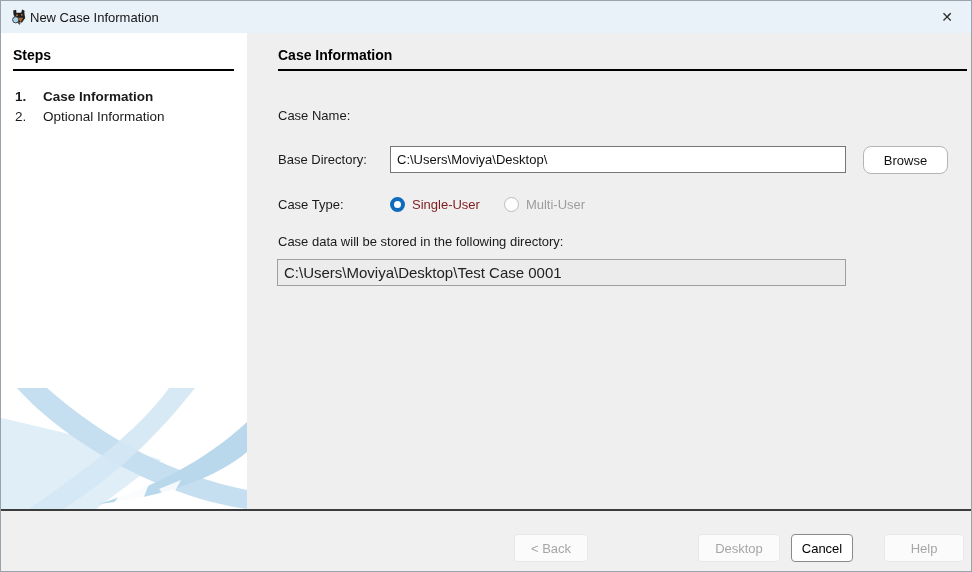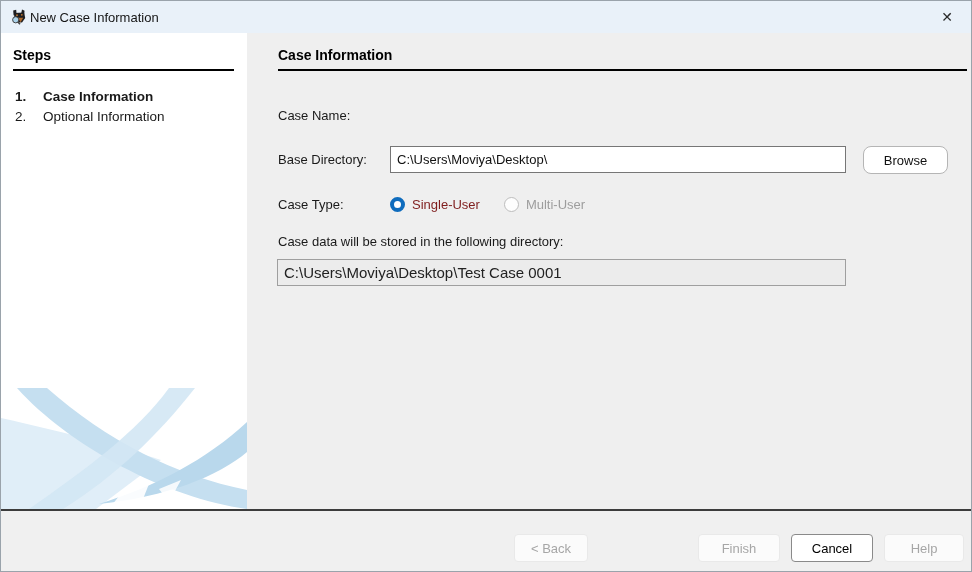--- a/index.html
+++ b/index.html
@@ -108,21 +108,21 @@
     position: absolute; top: 23px; height: 28px;
     border-radius: 4px; font-family: "Liberation Sans", sans-serif;
     font-size: 13px; padding: 0;
   }
   .btn.disabled { background: #fbfbfb; border: 1px solid #e9e9e9; color: #a6a6a6; }
   .btn.default  { background: #ffffff; border: 1.5px solid #0f6cbd; color: #000; cursor: pointer; }
   .btn.normal   { background: #ffffff; border: 1px solid #8a8a8a; color: #000; cursor: pointer; }
   .btn-back   { left: 513px; width: 74px; }
   .btn-next   { left: 604px; width: 82px; }
   .btn-finish { left: 697px; width: 82px; }
-  .btn-cancel { left: 790px; width: 82px; }
+  .btn-cancel { left: 790px; width: 62px; }
   .btn-help   { left: 883px; width: 80px; }
 </style>
 </head>
 <body>
 
 <div class="window">
 
   <div class="titlebar">
     <svg class="app-icon" viewBox="0 0 17 17">
       <polygon points="2.2,1.6 5.2,0.8 5.6,6 2.6,6.2" fill="#1e1e20"></polygon>
@@ -182,18 +182,18 @@
       </div>
 
       <div class="storage-note">Case data will be stored in the following directory:</div>
       <div class="readonly-field">C:\Users\Moviya\Desktop\Test Case 0001</div>
     </main>
   </div>
 
   <div class="separator"></div>
   <div class="footer">
     <button class="btn disabled btn-back">&lt; Back</button>
-    <button class="btn disabled btn-finish">Finish</button>
+    <button class="btn disabled btn-finish">Desktop</button>
     <button class="btn normal btn-cancel">Cancel</button>
     <button class="btn disabled btn-help">Help</button>
   </div>
 
 </div>
 
 </body></html>

